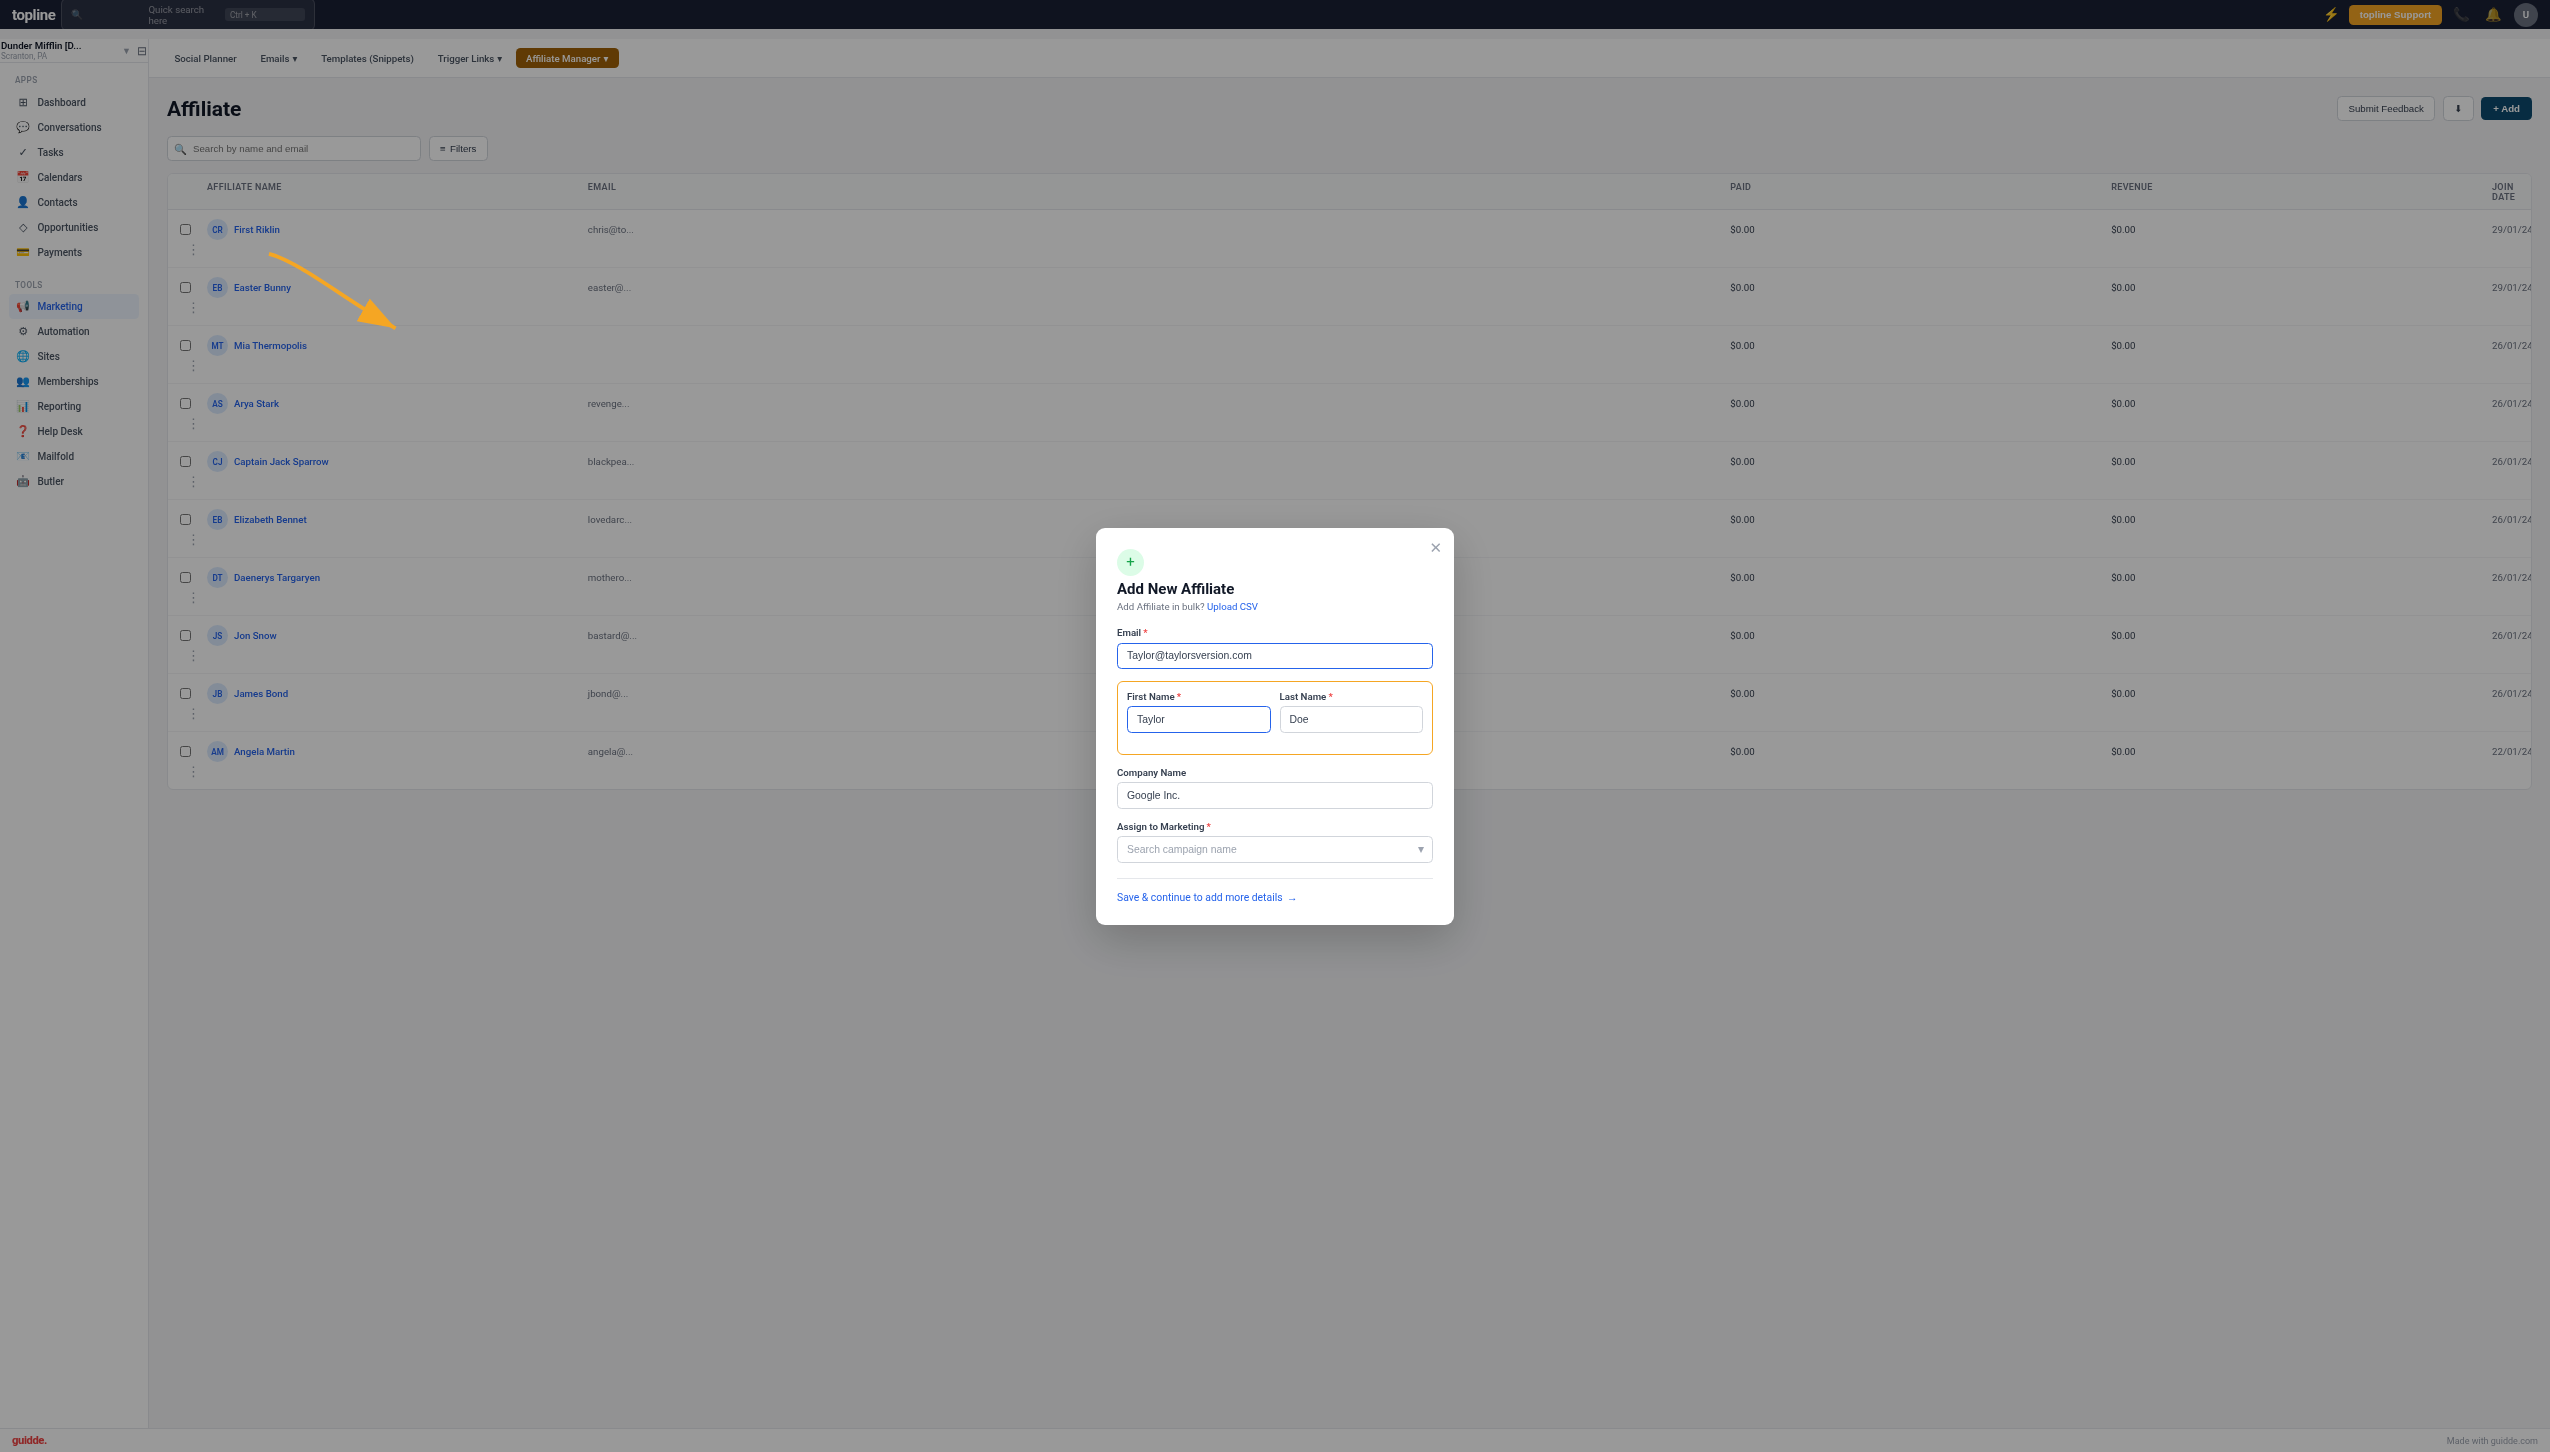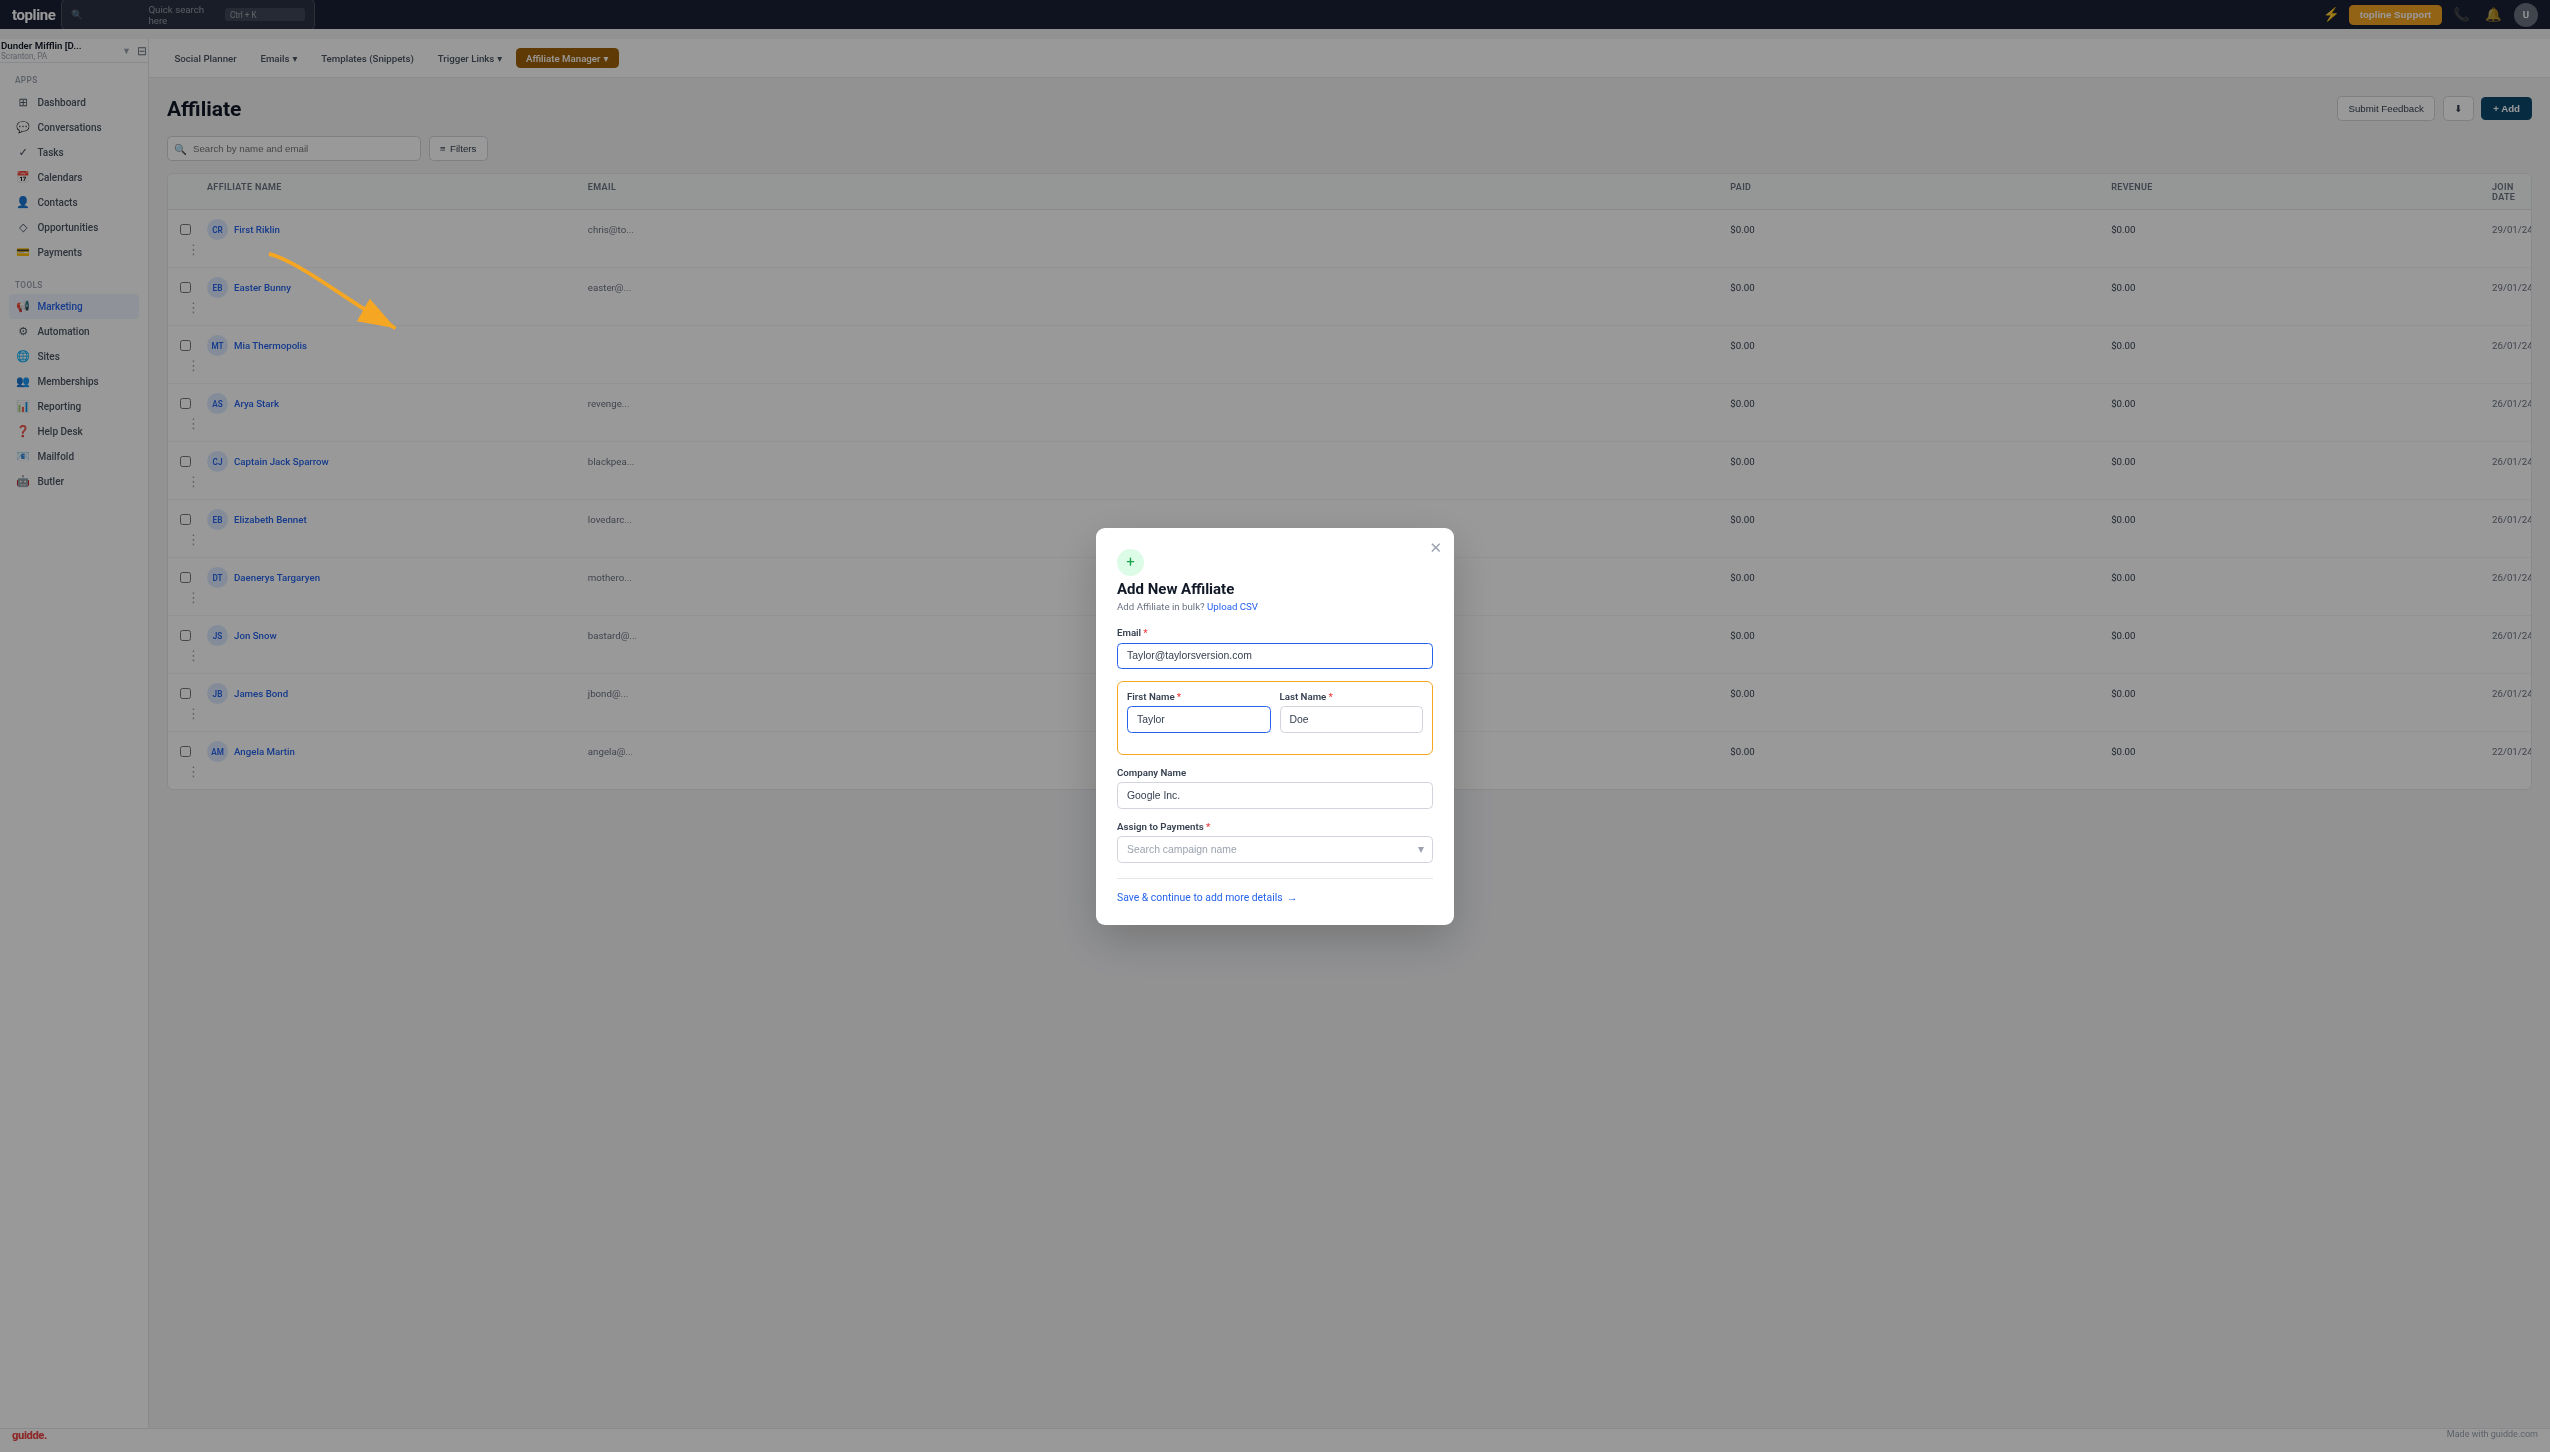--- a/index.html
+++ b/index.html
@@ -427,21 +427,21 @@
     }
 
     
     .bottom-bar {
       position: fixed;
       bottom: 0; left: 0; right: 0;
       height: 24px;
       background: #fff;
       border-top: 0.7px solid #e5e7eb;
       display: flex;
-      align-items: flex-start;
+      align-items: center;
       padding: 0 12px;
       z-index: 100;
       justify-content: space-between;
     }
     .guidde-logo {
       color: #ef4444;
       font-size: 11.2px;
       font-weight: 800;
       letter-spacing: -0.4px;
     }
@@ -816,21 +816,21 @@
 
     <div class="form-group">
       <label class="form-label">
         <span>Company Name</span>
       </label>
       <input type="text" class="form-input grey-border" value="Google Inc." style="">
     </div>
 
     <div class="form-group">
       <label class="form-label">
-        <span>Assign to Payments</span>
+        <span>Assign to Marketing</span>
         <span class="required">*</span>
       </label>
       <div class="form-select-wrap">
         <select>
           <option value="">Search campaign name</option>
         </select>
         <span class="chevron">▾</span>
       </div>
     </div>
 

